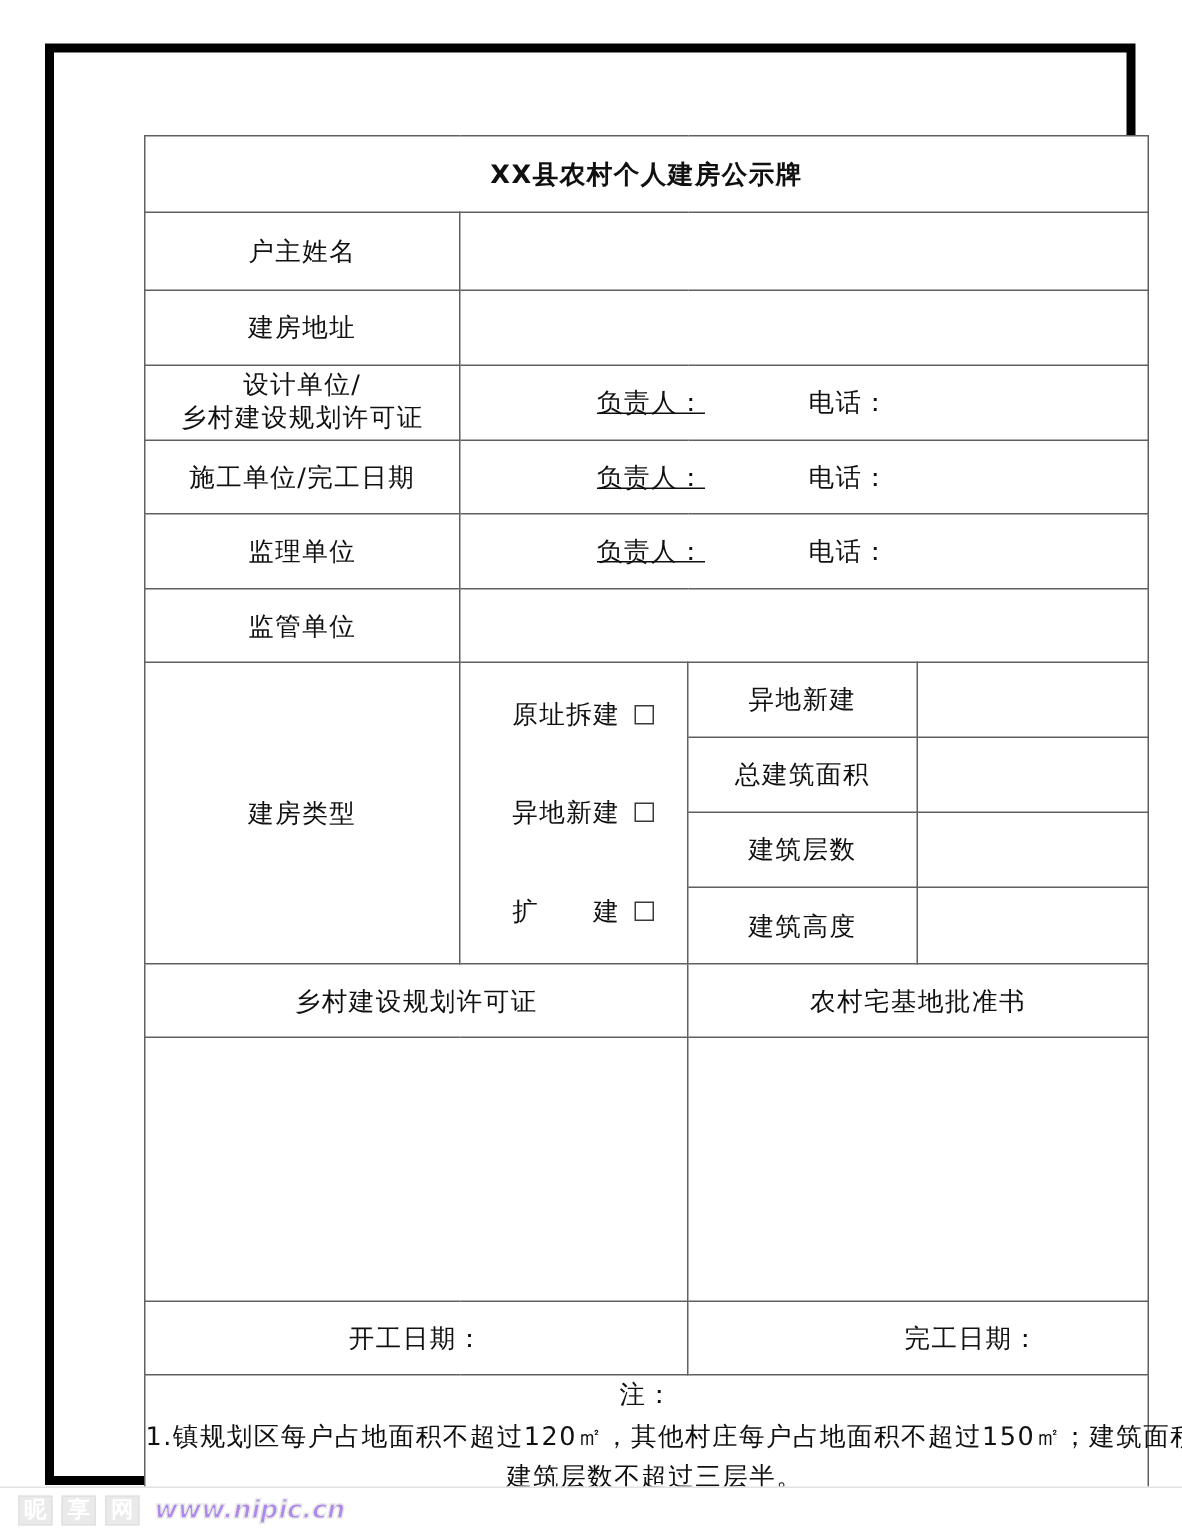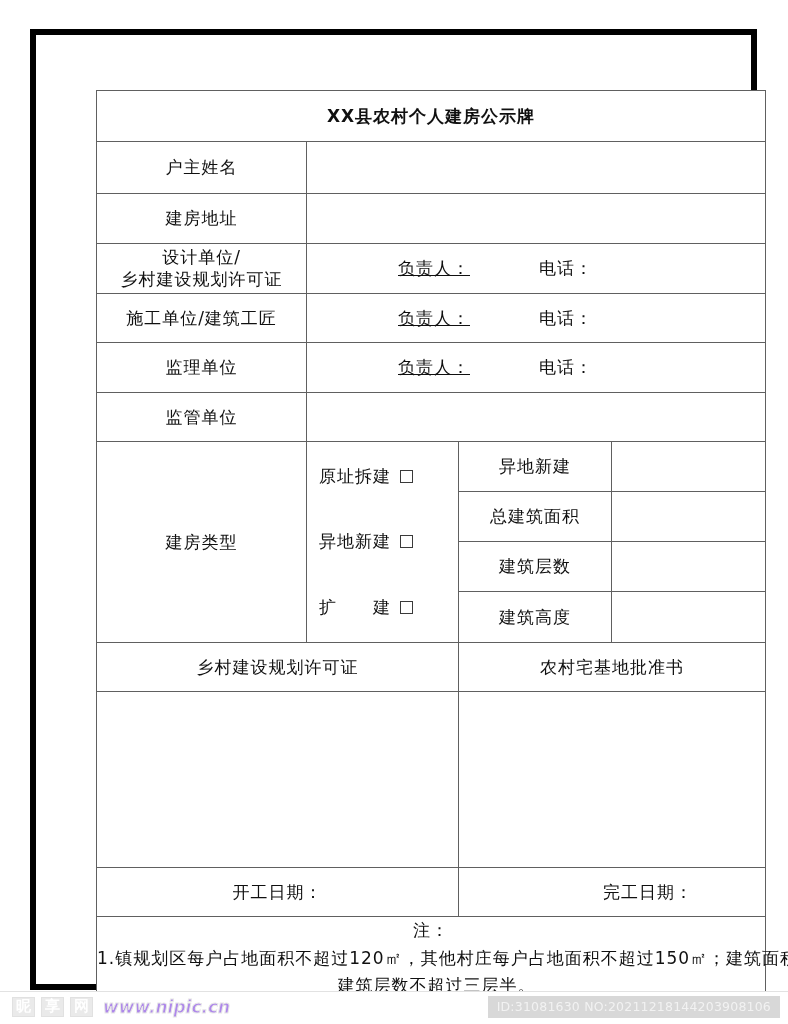--- a/index.html
+++ b/index.html
@@ -65,20 +65,21 @@
     display:flex;
     flex-direction:column;
     justify-content:space-around;
     height:197px;
     padding-left:12px;
     box-sizing:border-box;
   }
   .t-row{
     display:flex;
     align-items:center;
+    justify-content:center;
     font-size:17px;
     letter-spacing:1px;
   }
   .t-row .t-txt{display:inline-block;min-width:72px;text-align:justify;}
   .cbx{
     display:inline-block;
     width:13px;height:13px;
     border:1.5px solid #3a3a3a;
     margin-left:9px;
     background:#fff;
@@ -186,21 +187,21 @@
           </td>
           <td colspan="3" class="resp-row">
             <div class="resp-inner">
               <span class="resp-name">负责人：</span>
               <span class="resp-tel">电话：</span>
             </div>
           </td>
         </tr>
 
         <tr>
-          <td class="lbl" style="height:48px">施工单位/建筑工匠</td>
+          <td class="lbl" style="height:48px">施工单位/完工日期</td>
           <td colspan="3" class="resp-row">
             <div class="resp-inner">
               <span class="resp-name">负责人：</span>
               <span class="resp-tel">电话：</span>
             </div>
           </td>
         </tr>
 
         <tr>
           <td class="lbl" style="height:49px">监理单位</td>
@@ -285,16 +286,15 @@
     </div>
   </div>
 
   <div id="wm">
     <div id="wm-logo">
       <span class="wm-box">昵</span>
       <span class="wm-box">享</span>
       <span class="wm-box">网</span>
       <span id="wm-url">www.nipic.cn</span>
     </div>
-    <div id="wm-id">ID:31081630 NO:20211218144203908106</div>
   </div>
 
 </div>
 
 </body></html>

